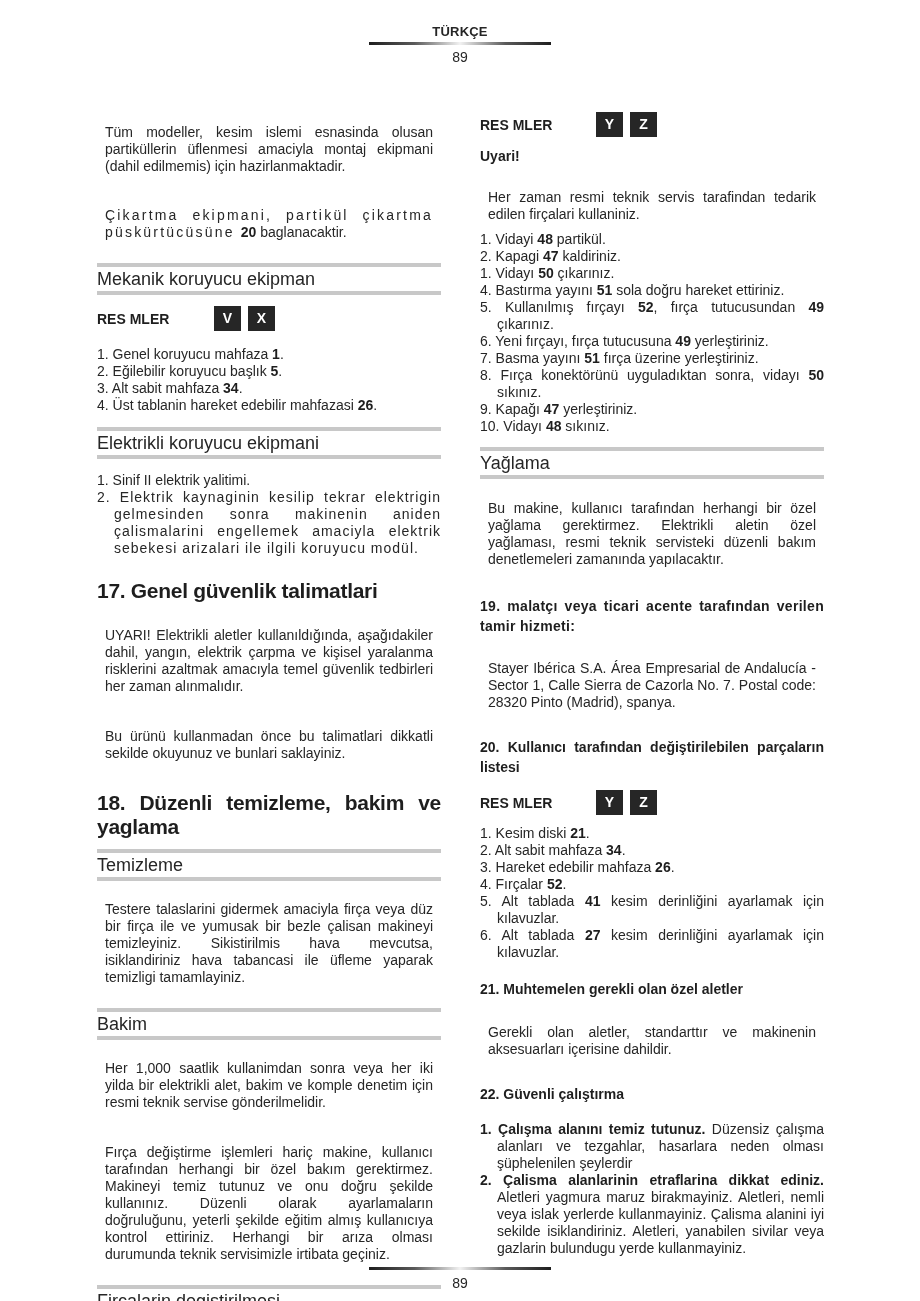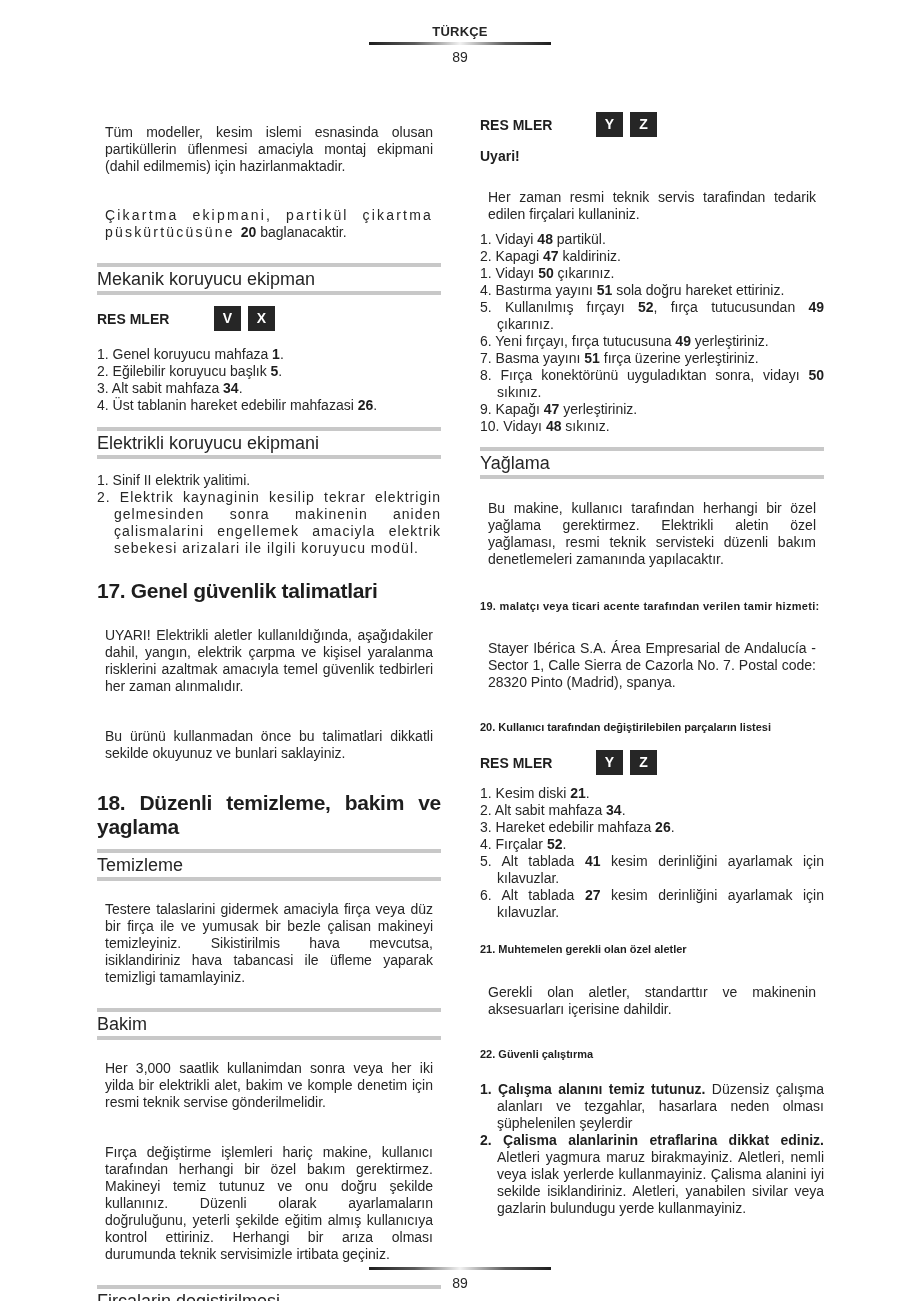--- a/index.html
+++ b/index.html
@@ -18,21 +18,21 @@
   .sp { letter-spacing: 2.2px; }
   .sp1 { letter-spacing: 1px; }
   b { font-weight: bold; color: #1e1e1e; }
   .gap { height: 17px; }
   .sec-label { border-top: 4px solid #c8c8c8; border-bottom: 4px solid #c8c8c8; padding: 4px 0 3px 0; font-size: 18px; line-height: 17px; }
   .resim { position: relative; height: 26px; font-weight: bold; font-size: 14px; line-height: 26px; color: #1e1e1e; }
   .badge { position: absolute; top: 0; width: 27px; height: 25px; background: #262626; color: #ffffff; font-weight: bold; font-size: 14px; line-height: 25px; text-align: center; }
   ol { margin: 0; padding: 0; list-style: none; }
   ol li { padding-left: 17px; text-indent: -17px; }
   h2 { margin: 0; font-size: 21px; line-height: 24px; font-weight: bold; color: #1e1e1e; letter-spacing: -0.3px; }
-  h3 { margin: 0; font-size: 11px; line-height: 20px; font-weight: bold; color: #1e1e1e; }
+  h3 { margin: 0; font-size: 14px; line-height: 20px; font-weight: bold; color: #1e1e1e; }
   .warn { font-weight: bold; font-size: 14px; color: #1e1e1e; }
 </style>
 </head>
 <body>
 
 <div class="abs hdr-title">TÜRKÇE</div>
 <div class="abs hdr-rule" style="top:42px;"></div>
 <div class="abs pnum" style="top:49px;">89</div>
 
 <div class="col col-left">
@@ -69,21 +69,21 @@
   <p class="just">Bu ürünü kullanmadan önce bu talimatlari dikkatli sekilde okuyunuz ve bunlari saklayiniz.</p>
   <div style="height:21px"></div>
   <h2 class="just">18. Düzenli temizleme, bakim ve yaglama</h2>
   <div style="height:10px"></div>
   <div class="sec-label">Temizleme</div>
   <div style="height:12px"></div>
   <p class="just">Testere talaslarini gidermek amaciyla firça veya düz bir firça ile ve yumusak bir bezle çalisan makineyi temizleyiniz. Sikistirilmis hava mevcutsa, isiklandiriniz hava tabancasi ile üfleme yaparak temizligi tamamlayiniz.</p>
   <div style="height:14px"></div>
   <div class="sec-label">Bakim</div>
   <div style="height:12px"></div>
-  <p class="just">Her 3,000 saatlik kullanimdan sonra veya her iki yilda bir elektrikli alet, bakim ve komple denetim için resmi teknik servise gönderilmelidir.</p>
+  <p class="just">Her 1,000 saatlik kullanimdan sonra veya her iki yilda bir elektrikli alet, bakim ve komple denetim için resmi teknik servise gönderilmelidir.</p>
   <div class="gap"></div>
   <p class="just">Fırça değiştirme işlemleri hariç makine, kullanıcı tarafından herhangi bir özel bakım gerektirmez. Makineyi temiz tutunuz ve onu doğru şekilde kullanınız. Düzenli olarak ayarlamaların doğruluğunu, yeterli şekilde eğitim almış kullanıcıya kontrol ettiriniz. Herhangi bir arıza olması durumunda teknik servisimizle irtibata geçiniz.</p>
   <div style="height:14px"></div>
   <div class="sec-label">Firçalarin degistirilmesi</div>
 </div>
 
 <div class="col col-right">
   <div class="resim" style="margin-top:-4px">
     <span>RES MLER</span>
     <span class="badge" style="left:116px">Y</span>

